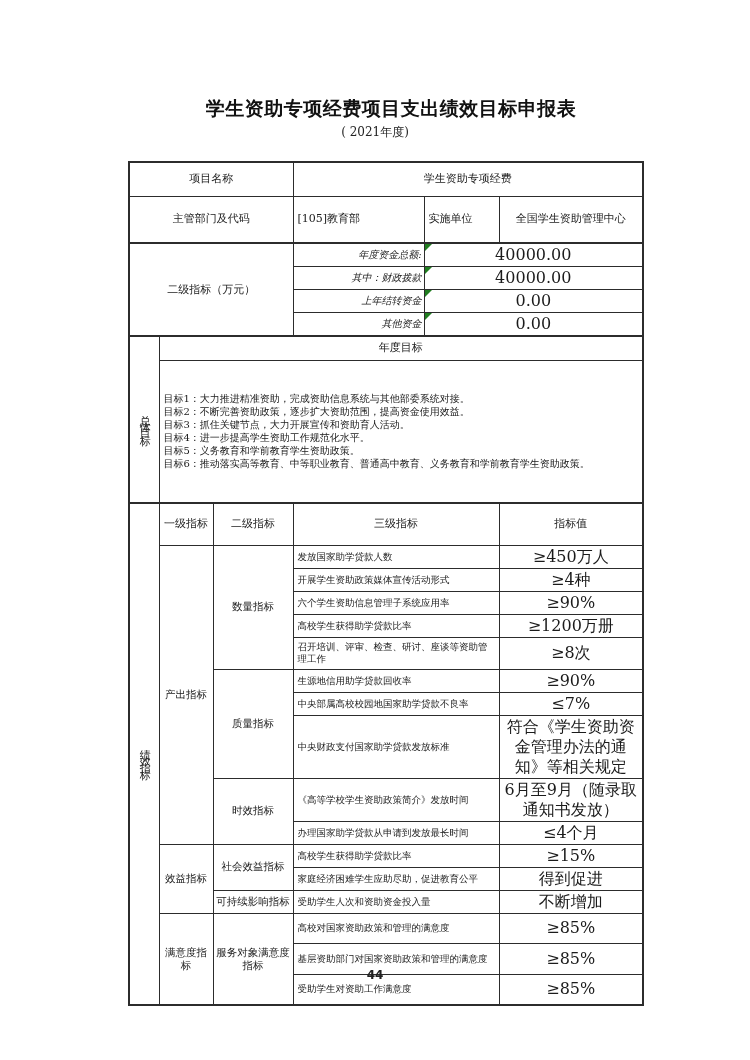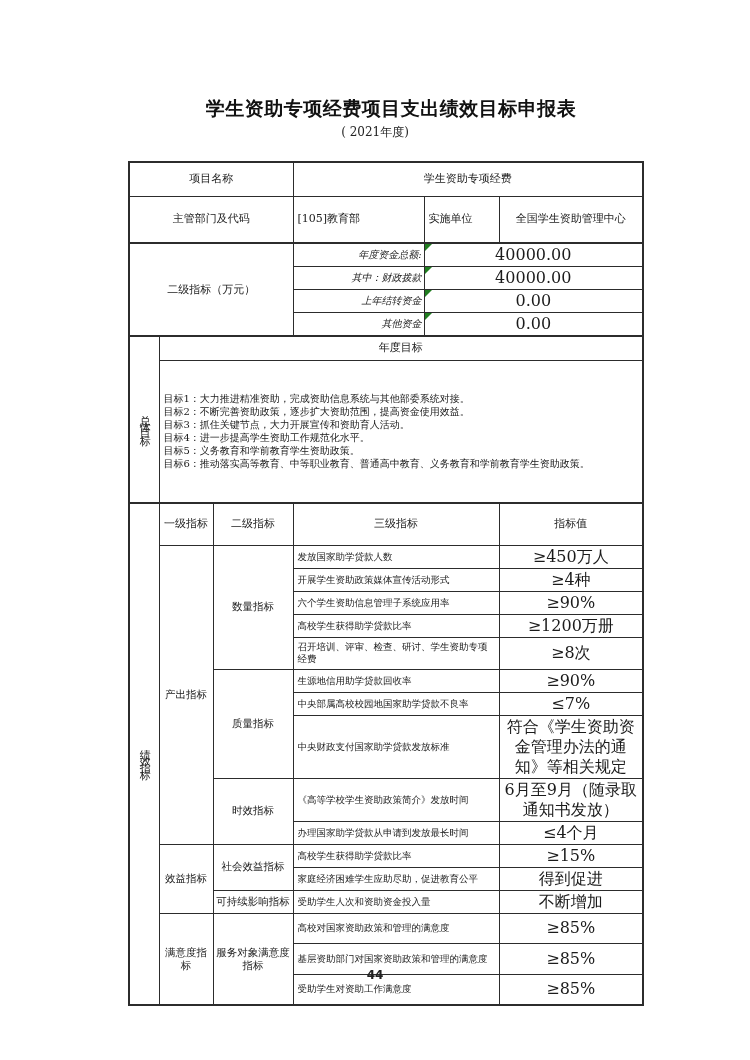--- a/index.html
+++ b/index.html
@@ -145,21 +145,21 @@
     </tr>
     <tr class="h23">
       <td colspan="2" class="ind-name">六个学生资助信息管理子系统应用率</td>
       <td class="ind-val">≥90%</td>
     </tr>
     <tr class="h23">
       <td colspan="2" class="ind-name">高校学生获得助学贷款比率</td>
       <td class="ind-val">≥1200万册</td>
     </tr>
     <tr class="h32">
-      <td colspan="2" class="ind-name">召开培训、评审、检查、研讨、学生资助专项经费</td>
+      <td colspan="2" class="ind-name">召开培训、评审、检查、研讨、座谈等资助管理工作</td>
       <td class="ind-val">≥8次</td>
     </tr>
 
     <tr class="h23">
       <td rowspan="3">质量指标</td>
       <td colspan="2" class="ind-name">生源地信用助学贷款回收率</td>
       <td class="ind-val">≥90%</td>
     </tr>
     <tr class="h23">
       <td colspan="2" class="ind-name">中央部属高校校园地国家助学贷款不良率</td>

